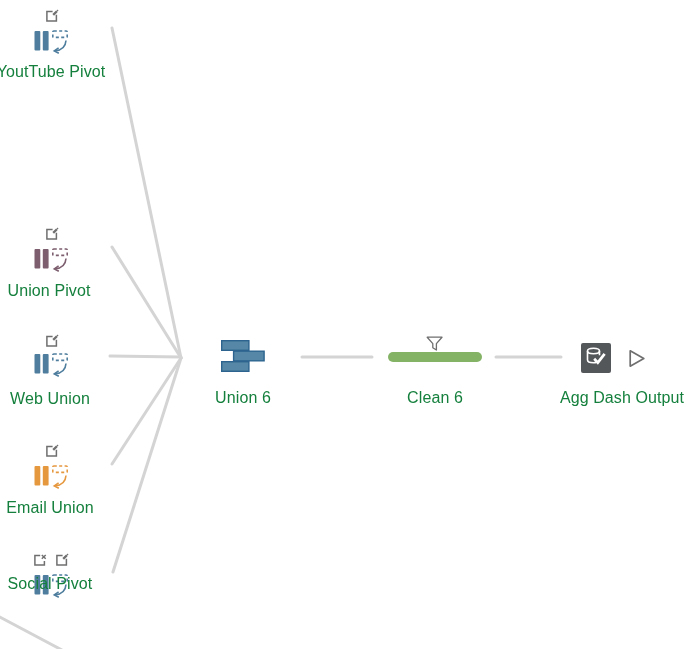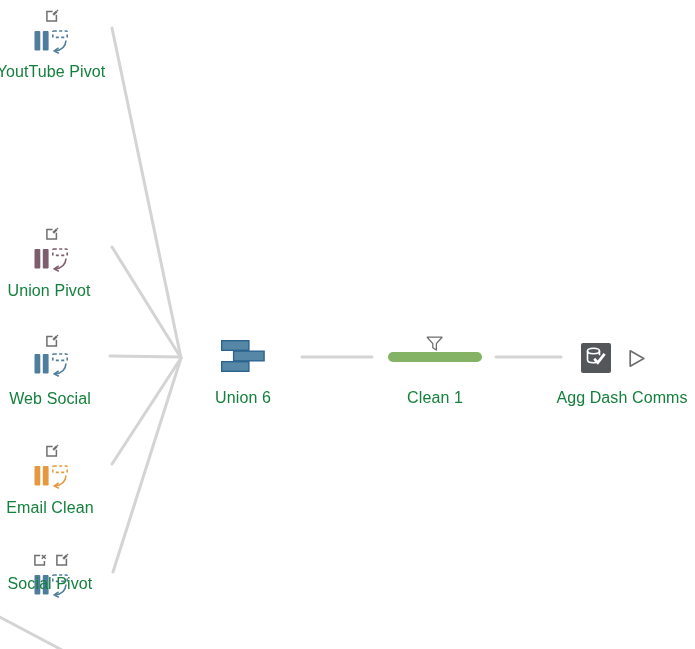--- a/index.html
+++ b/index.html
@@ -70,37 +70,37 @@
       <path d="M9.2 6.9 L12.9 3.2" stroke-width="2.3"></path>
       <path d="M12.9 3.2 L14.1 2" stroke-width="1.1"></path>
     </svg>
     <svg class="pivot-icon" style="left:34px;top:351px" viewBox="0 0 34 26" color="#4e7d9d">
       <rect x="0.5" y="3" width="5.8" height="19.5" rx="1" fill="currentColor"></rect>
       <rect x="8.8" y="3" width="5.8" height="19.5" rx="1" fill="currentColor"></rect>
       <rect x="18.8" y="3" width="14.4" height="6.4" rx="1" fill="none" stroke="currentColor" stroke-width="1.6" stroke-dasharray="3 2.4"></rect>
       <path d="M32 12.5 C31.6 18.5 27.5 22.3 21 22.8" fill="none" stroke="currentColor" stroke-width="1.6"></path>
       <path d="M24.6 19.9 L20.3 22.9 L24.8 25.2" fill="none" stroke="currentColor" stroke-width="1.6"></path>
     </svg>
-    <div class="label" style="left:50px;top:390px">Web Social</div>
+    <div class="label" style="left:50px;top:390px">Web Union</div>
   </div>
 
   <div class="node">
     <svg class="badge16" style="left:44px;top:443px" viewBox="0 0 16 16">
       <path d="M12.4 6.8 V12.9 H2.9 V3.4 H8.6" stroke-width="1.5"></path>
       <path d="M9.2 6.9 L12.9 3.2" stroke-width="2.3"></path>
       <path d="M12.9 3.2 L14.1 2" stroke-width="1.1"></path>
     </svg>
     <svg class="pivot-icon" style="left:34px;top:463px" viewBox="0 0 34 26" color="#e6983f">
       <rect x="0.5" y="3" width="5.8" height="19.5" rx="1" fill="currentColor"></rect>
       <rect x="8.8" y="3" width="5.8" height="19.5" rx="1" fill="currentColor"></rect>
       <rect x="18.8" y="3" width="14.4" height="6.4" rx="1" fill="none" stroke="currentColor" stroke-width="1.6" stroke-dasharray="3 2.4"></rect>
       <path d="M32 12.5 C31.6 18.5 27.5 22.3 21 22.8" fill="none" stroke="currentColor" stroke-width="1.6"></path>
       <path d="M24.6 19.9 L20.3 22.9 L24.8 25.2" fill="none" stroke="currentColor" stroke-width="1.6"></path>
     </svg>
-    <div class="label" style="left:50px;top:499px">Email Clean</div>
+    <div class="label" style="left:50px;top:499px">Email Union</div>
   </div>
 
   <div class="node">
     <svg class="badge16" style="left:32px;top:552px" viewBox="0 0 16 16">
       <path d="M12.4 9 V12.9 H2.9 V3.4 H8.2" stroke-width="1.5"></path>
       <path d="M9.8 2.9 L13.7 6.8 M13.7 2.9 L9.8 6.8" stroke-width="1.4"></path>
     </svg>
     <svg class="badge16" style="left:54px;top:552px" viewBox="0 0 16 16">
       <path d="M12.4 6.8 V12.9 H2.9 V3.4 H8.6" stroke-width="1.5"></path>
       <path d="M9.2 6.9 L12.9 3.2" stroke-width="2.3"></path>
@@ -125,29 +125,29 @@
     <div class="label" style="left:243px;top:389px">Union 6</div>
   </div>
 
   <div class="node">
     <svg class="abs gray-icon" style="left:426px;top:336px" width="18" height="17" viewBox="0 0 18 17">
       <path d="M1.2 1.2 H16 L10.4 7.6 V14 L6.8 11.7 V7.6 Z" stroke-width="1.3"></path>
     </svg>
     <svg class="abs" style="left:388px;top:352px" width="94" height="10" viewBox="0 0 94 10" color="#85b366">
       <rect x="0" y="0" width="94" height="10" rx="5" fill="currentColor"></rect>
     </svg>
-    <div class="label" style="left:435px;top:389px">Clean 1</div>
+    <div class="label" style="left:435px;top:389px">Clean 6</div>
   </div>
 
   <div class="node">
     <svg class="abs" style="left:581px;top:343px" width="30" height="30" viewBox="0 0 30 30" color="#54575a">
       <rect x="0" y="0" width="30" height="30" rx="2" fill="currentColor"></rect>
       <ellipse cx="12.5" cy="8" rx="6" ry="2.7" fill="none" stroke="#ffffff" stroke-width="1.6"></ellipse>
       <path d="M6.5 8 V17 c0 1.5 2.7 2.7 6 2.7 c1 0 2 -0.12 2.8 -0.33 M18.5 8 v4.2" fill="none" stroke="#ffffff" stroke-width="1.6"></path>
       <path d="M13.2 15.8 L16.8 19.6 L23.6 10.8" fill="none" stroke="#ffffff" stroke-width="2.7"></path>
     </svg>
     <svg class="abs gray-icon" style="left:628px;top:349px" width="18" height="19" viewBox="0 0 18 19">
       <path d="M2.2 1.8 L15.8 9.5 L2.2 17.2 Z" stroke-width="1.7"></path>
     </svg>
-    <div class="label" style="left:622px;top:389px">Agg Dash Comms</div>
+    <div class="label" style="left:622px;top:389px">Agg Dash Output</div>
   </div>
 
 </div>
 
 </body></html>

